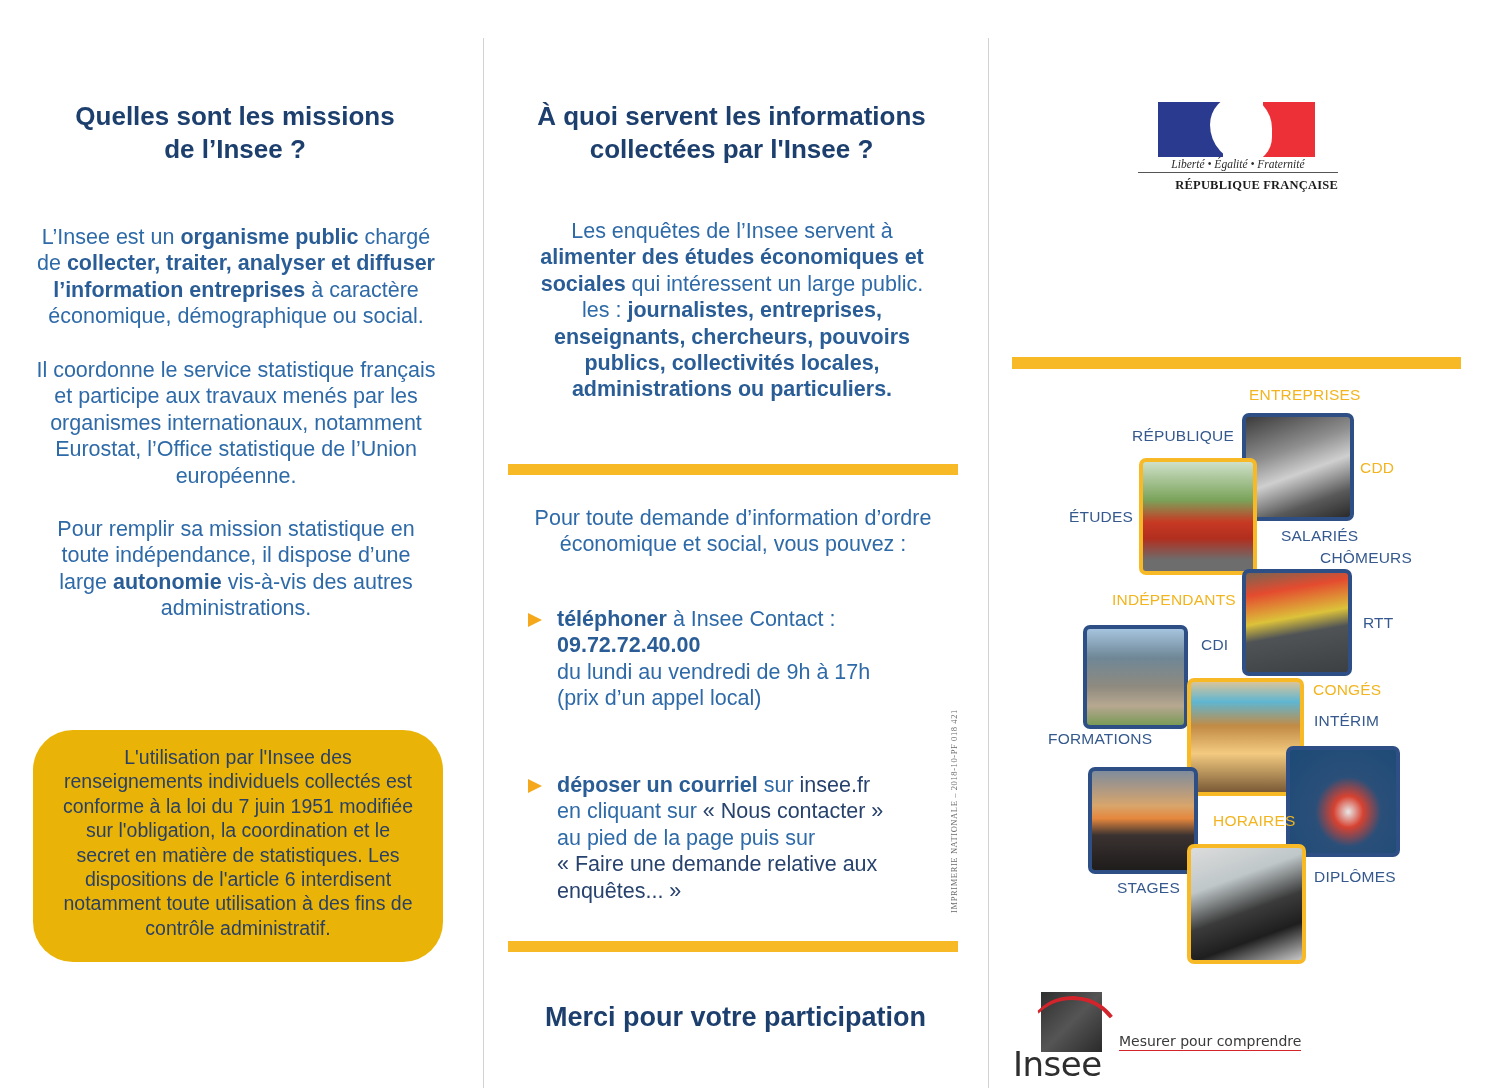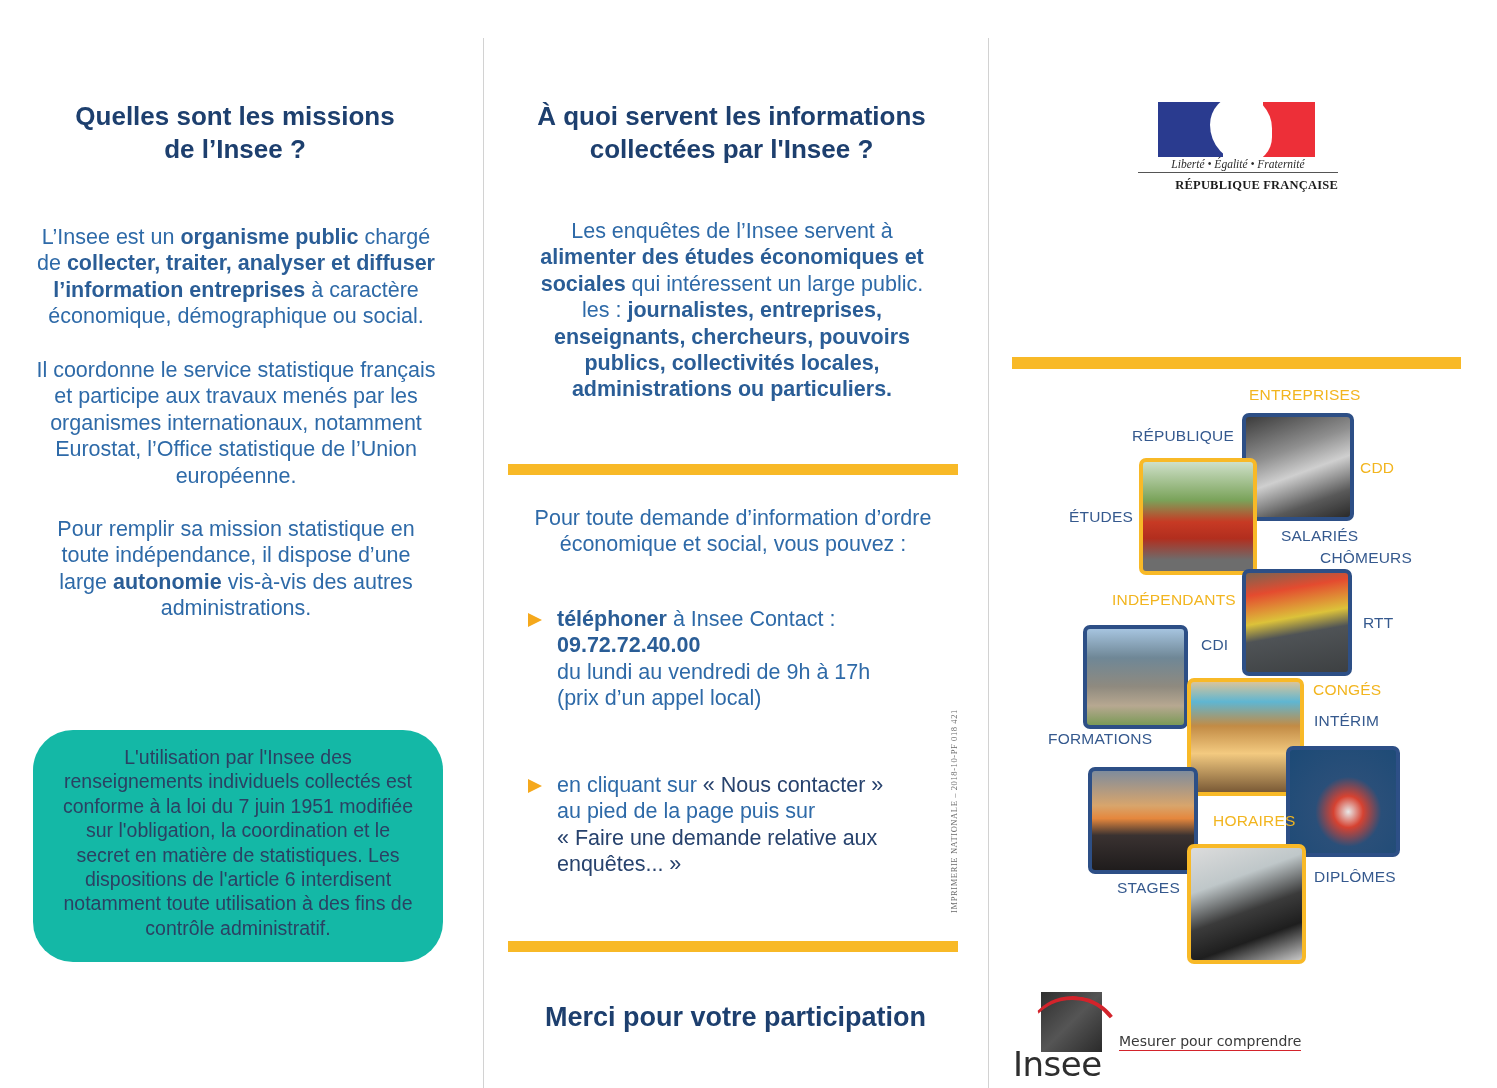--- a/index.html
+++ b/index.html
@@ -13,21 +13,21 @@
   .body-text { color: #2e6aa8; text-align: center; font-size: 21.5px; line-height: 26.4px; }
   .body-text b { color: #2a5d96; font-weight: bold; }
 
   
   #left { left: 0; width: 483px; }
   #left .heading { position: absolute; left: 0; top: 68px; width: 470px; font-size: 26px; line-height: 33px; }
   #left .p1 { position: absolute; left: 10px; top: 192px; width: 452px; }
   #left .p2 { position: absolute; left: 10px; top: 325px; width: 452px; }
   #left .p3 { position: absolute; left: 10px; top: 484px; width: 452px; }
   .legal-box { position: absolute; left: 33px; top: 698px; width: 410px; height: 232px;
-               background: #14b8a6; border-radius: 40px; padding: 15px 8px 0 8px;
+               background: #eab308; border-radius: 40px; padding: 15px 8px 0 8px;
                color: #2b4163; text-align: center; font-size: 19.5px; line-height: 24.4px; }
 
   
   #middle { left: 483px; width: 505px; }
   #middle .heading { position: absolute; left: 0; top: 68px; width: 497px; font-size: 26px; line-height: 33px; }
   #middle .p1 { position: absolute; left: 10px; top: 186px; width: 478px; }
   .yellow-bar { position: absolute; height: 11px; background: #f8b927; }
   #middle .bar1 { left: 25px; top: 432px; width: 450px; }
   #middle .p-ask { position: absolute; left: 10px; top: 473px; width: 480px; }
   .bullet { position: absolute; left: 45px; width: 420px; font-size: 21.5px; line-height: 26.4px; color: #2e6aa8; }
@@ -164,20 +164,21 @@
     <div class="lines">
         <div><b>téléphoner</b><span> à Insee Contact :</span></div>
         <div><b>09.72.72.40.00</b></div>
         <div><span>du lundi au vendredi de 9h à 17h</span></div>
         <div><span>(prix d’un appel local)</span></div>
       </div>
   </div>
   <div class="bullet b2">
     <span class="arrow"></span>
     <div class="lines">
+        <div><b>déposer un courriel</b><span> sur </span><span class="dark">insee.fr</span></div>
         <div><span>en cliquant sur </span><span class="dark">« Nous contacter »</span></div>
         <div><span> au pied de la page puis sur</span></div>
         <div><span class="dark">« Faire une demande relative aux</span></div>
         <div><span class="dark">enquêtes... »</span></div>
       </div>
   </div>
   <div class="yellow-bar bar2"></div>
   <div class="thanks title-dark">Merci pour votre participation</div>
   <div class="imprint">
     <span>IMPRIMERIE NATIONALE – 2018-10-PF 018 421</span>

